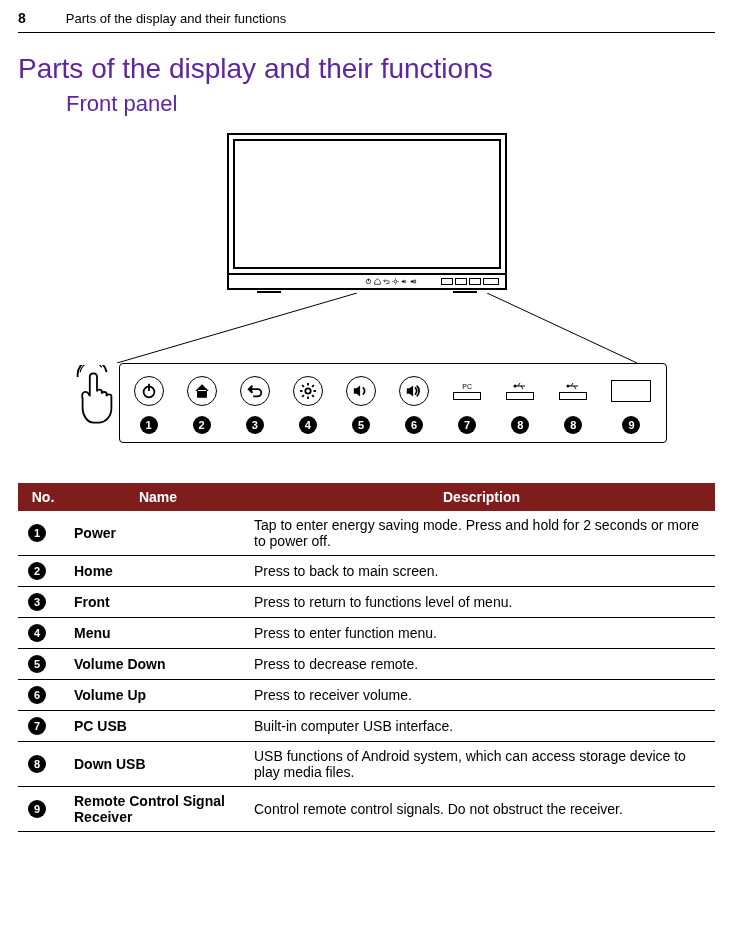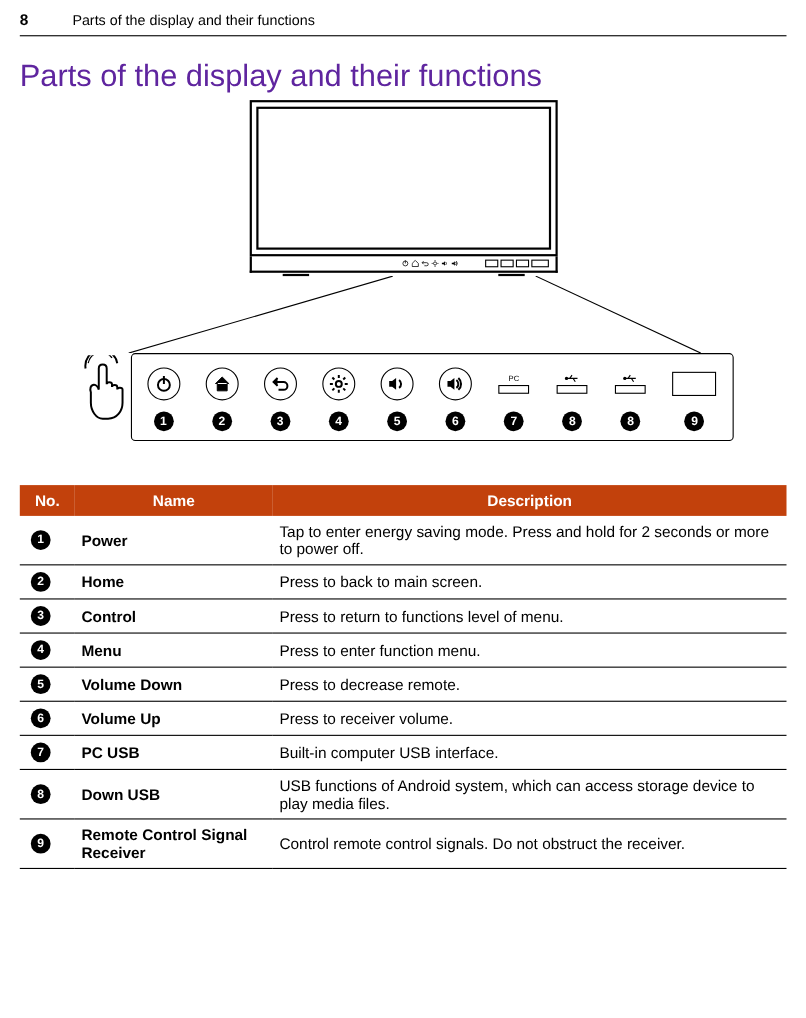--- a/index.html
+++ b/index.html
@@ -140,21 +140,21 @@
   }
   .spacer30 { width: 30px; display: flex; justify-content: center; }
   .spacer40 { width: 40px; display: flex; justify-content: center; }
 
   table.desc {
     width: 100%;
     border-collapse: collapse;
     margin-top: 30px;
   }
   table.desc thead th {
-    background: #c2410c;
+    background: #7f1d1d;
     color: #fff;
     font-weight: bold;
     padding: 6px 8px;
     text-align: center;
     font-size: 14px;
     margin-top: 36px;
   }
   table.desc th.col-no { width: 50px; }
   table.desc th.col-name { width: 180px; }
   table.desc tbody tr { border-bottom: 1px solid #000; }
@@ -182,20 +182,21 @@
 <body>
 
 <div class="page">
 
   <div class="header-strip">
     <span class="page-num">8</span>
     <span class="header-title">Parts of the display and their functions</span>
   </div>
 
   <h1 class="section">Parts of the display and their functions</h1>
+  <h2 class="subsection">Front panel</h2>
 
   <div class="diagram-area">
 
     <div class="tv">
       <div class="tv-outer">
         <div class="tv-screen"></div>
       </div>
       <div class="tv-panel">
         <div class="panel-group">
           <span class="mini-btn">
@@ -388,21 +389,21 @@
         <td class="no-cell">
             <div class="tbl-badge">2</div>
           </td>
         <td class="name-cell">Home</td>
         <td>Press to back to main screen.</td>
       </tr>
       <tr>
         <td class="no-cell">
             <div class="tbl-badge">3</div>
           </td>
-        <td class="name-cell">Control</td>
+        <td class="name-cell">Front</td>
         <td>Press to return to functions level of menu.</td>
       </tr>
       <tr>
         <td class="no-cell">
             <div class="tbl-badge">4</div>
           </td>
         <td class="name-cell">Menu</td>
         <td>Press to enter function menu.</td>
       </tr>
       <tr>

